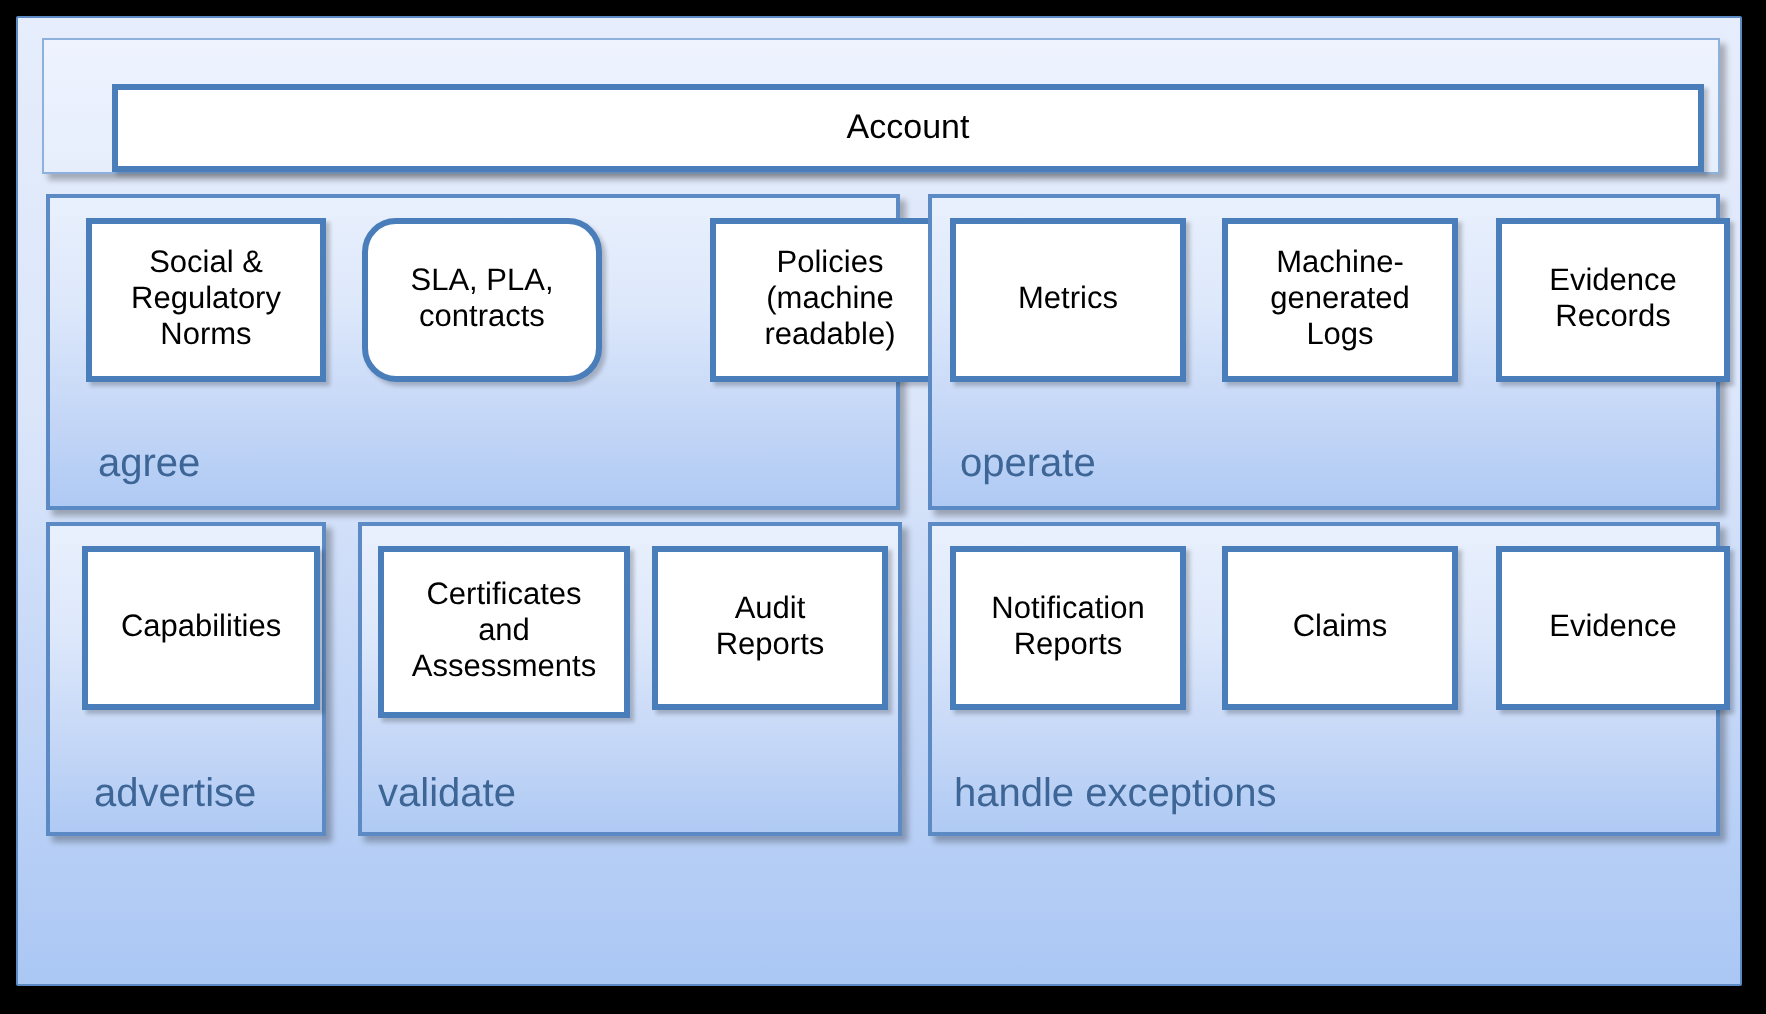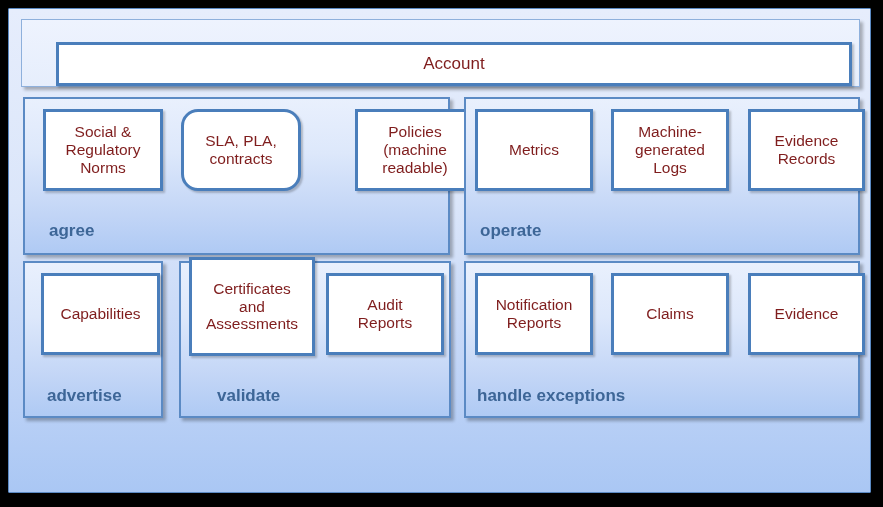--- a/index.html
+++ b/index.html
@@ -61,21 +61,21 @@
   
   .art-box {
     position: absolute;
     box-sizing: border-box;
     background: #ffffff;
     border: 3px solid #4a7ebb;
     display: flex;
     align-items: center;
     justify-content: center;
     text-align: center;
-    color: #7f1d1d;
+    color: #000000;
     font-size: 15.5px;
     line-height: 1.16;
     font-family: "Liberation Sans", sans-serif;
     box-shadow: 2px 2px 2px rgba(0,0,0,0.22);
     padding: 2px 18px;
   }
   .art-box span { display: block; }
 
   
   #box-account {
@@ -92,41 +92,41 @@
 
   
   #box-metrics   { left: 466px; top: 100px; width: 118px; height: 82px; }
   #box-logs      { left: 602px; top: 100px; width: 118px; height: 82px; }
   #box-evidence  { left: 739px; top: 100px; width: 117px; height: 82px; }
 
   
   #box-capabilities { left: 32px; top: 264px; width: 119px; height: 82px; }
 
   
-  #box-certificates { left: 180px; top: 248px; width: 126px; height: 99px; }
+  #box-certificates { left: 180px; top: 264px; width: 126px; height: 86px; }
   #box-audit        { left: 317px; top: 264px; width: 118px; height: 82px; }
 
   
   #box-notification { left: 466px; top: 264px; width: 118px; height: 82px; }
   #box-claims       { left: 602px; top: 264px; width: 118px; height: 82px; }
   #box-insurance    { left: 739px; top: 264px; width: 117px; height: 82px; }
 
   
   .group-label {
     position: absolute;
     color: #3d6697;
-    font-weight: bold;
-    font-size: 17px;
+    font-weight: normal;
+    font-size: 20px;
     font-family: "Liberation Sans", sans-serif;
     white-space: nowrap;
   }
   #label-agree      { left: 40px;  top: 212px; }
   #label-operate    { left: 471px; top: 212px; }
   #label-advertise  { left: 38px;  top: 377px; }
-  #label-validate   { left: 180px; top: 377px; margin-left: 28px; }
+  #label-validate   { left: 180px; top: 377px; }
   #label-exceptions { left: 468px; top: 377px; }
 
   
   #diagram-title {
     position: absolute;
     left: 17px;
     top: 442px;
     font-size: 25px;
     color: #000000;
     font-family: "Liberation Sans", sans-serif;

